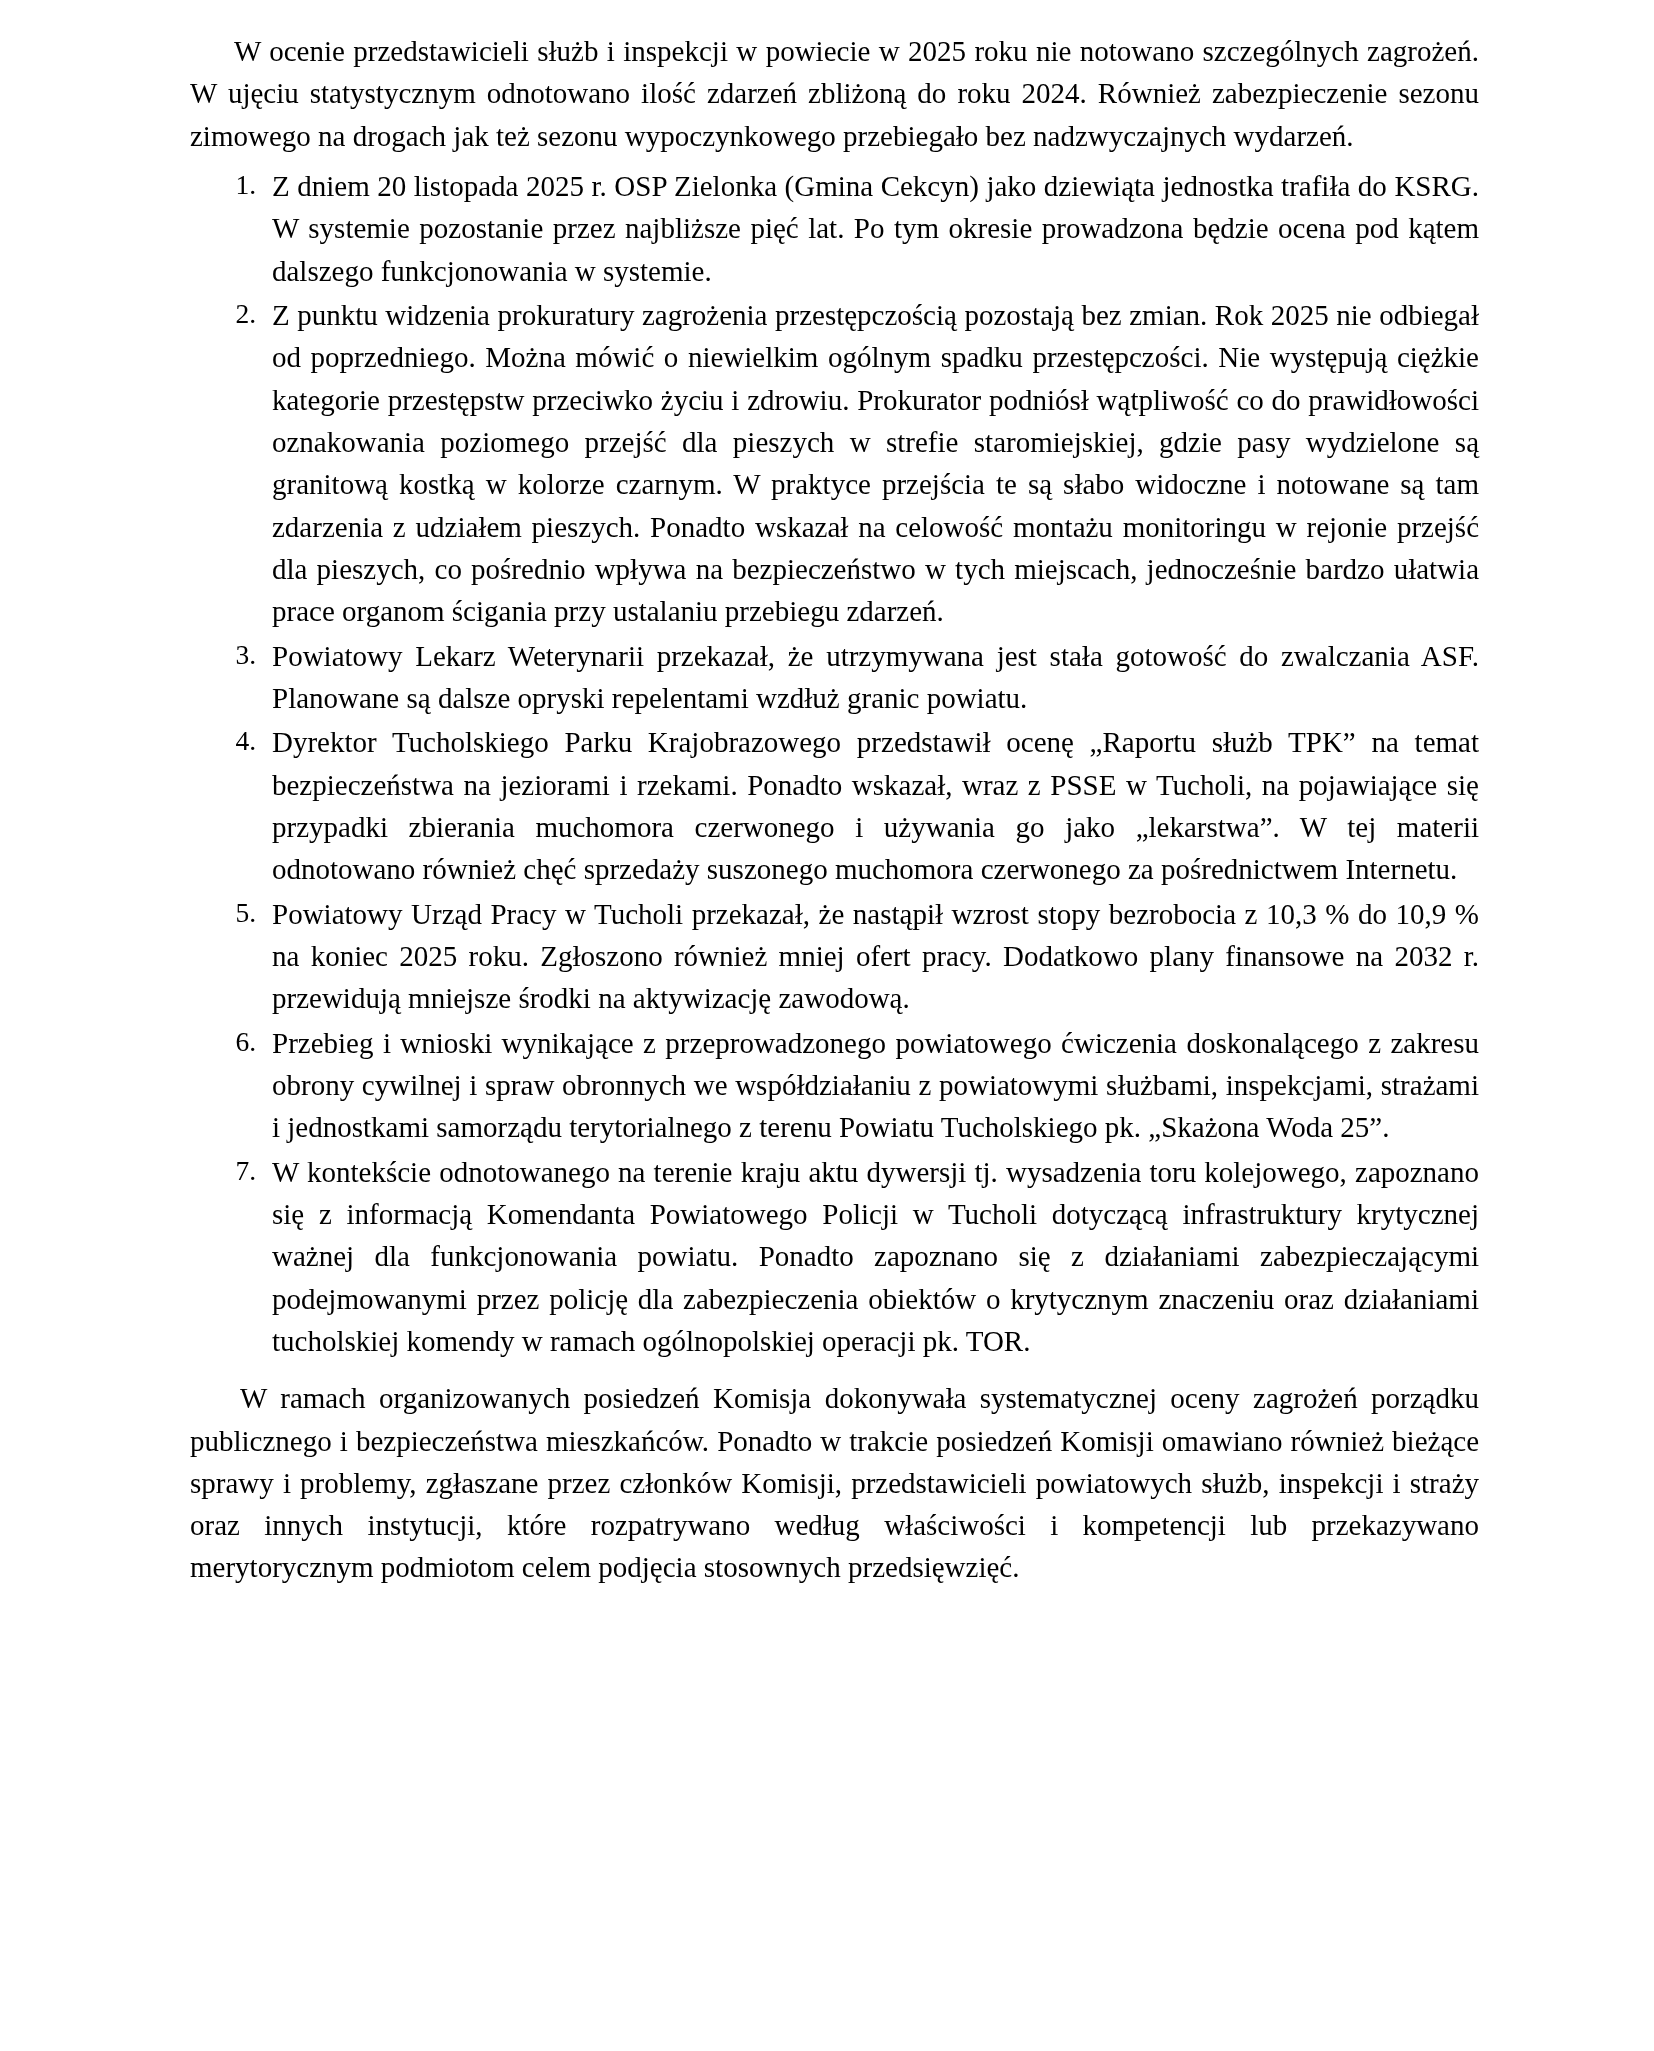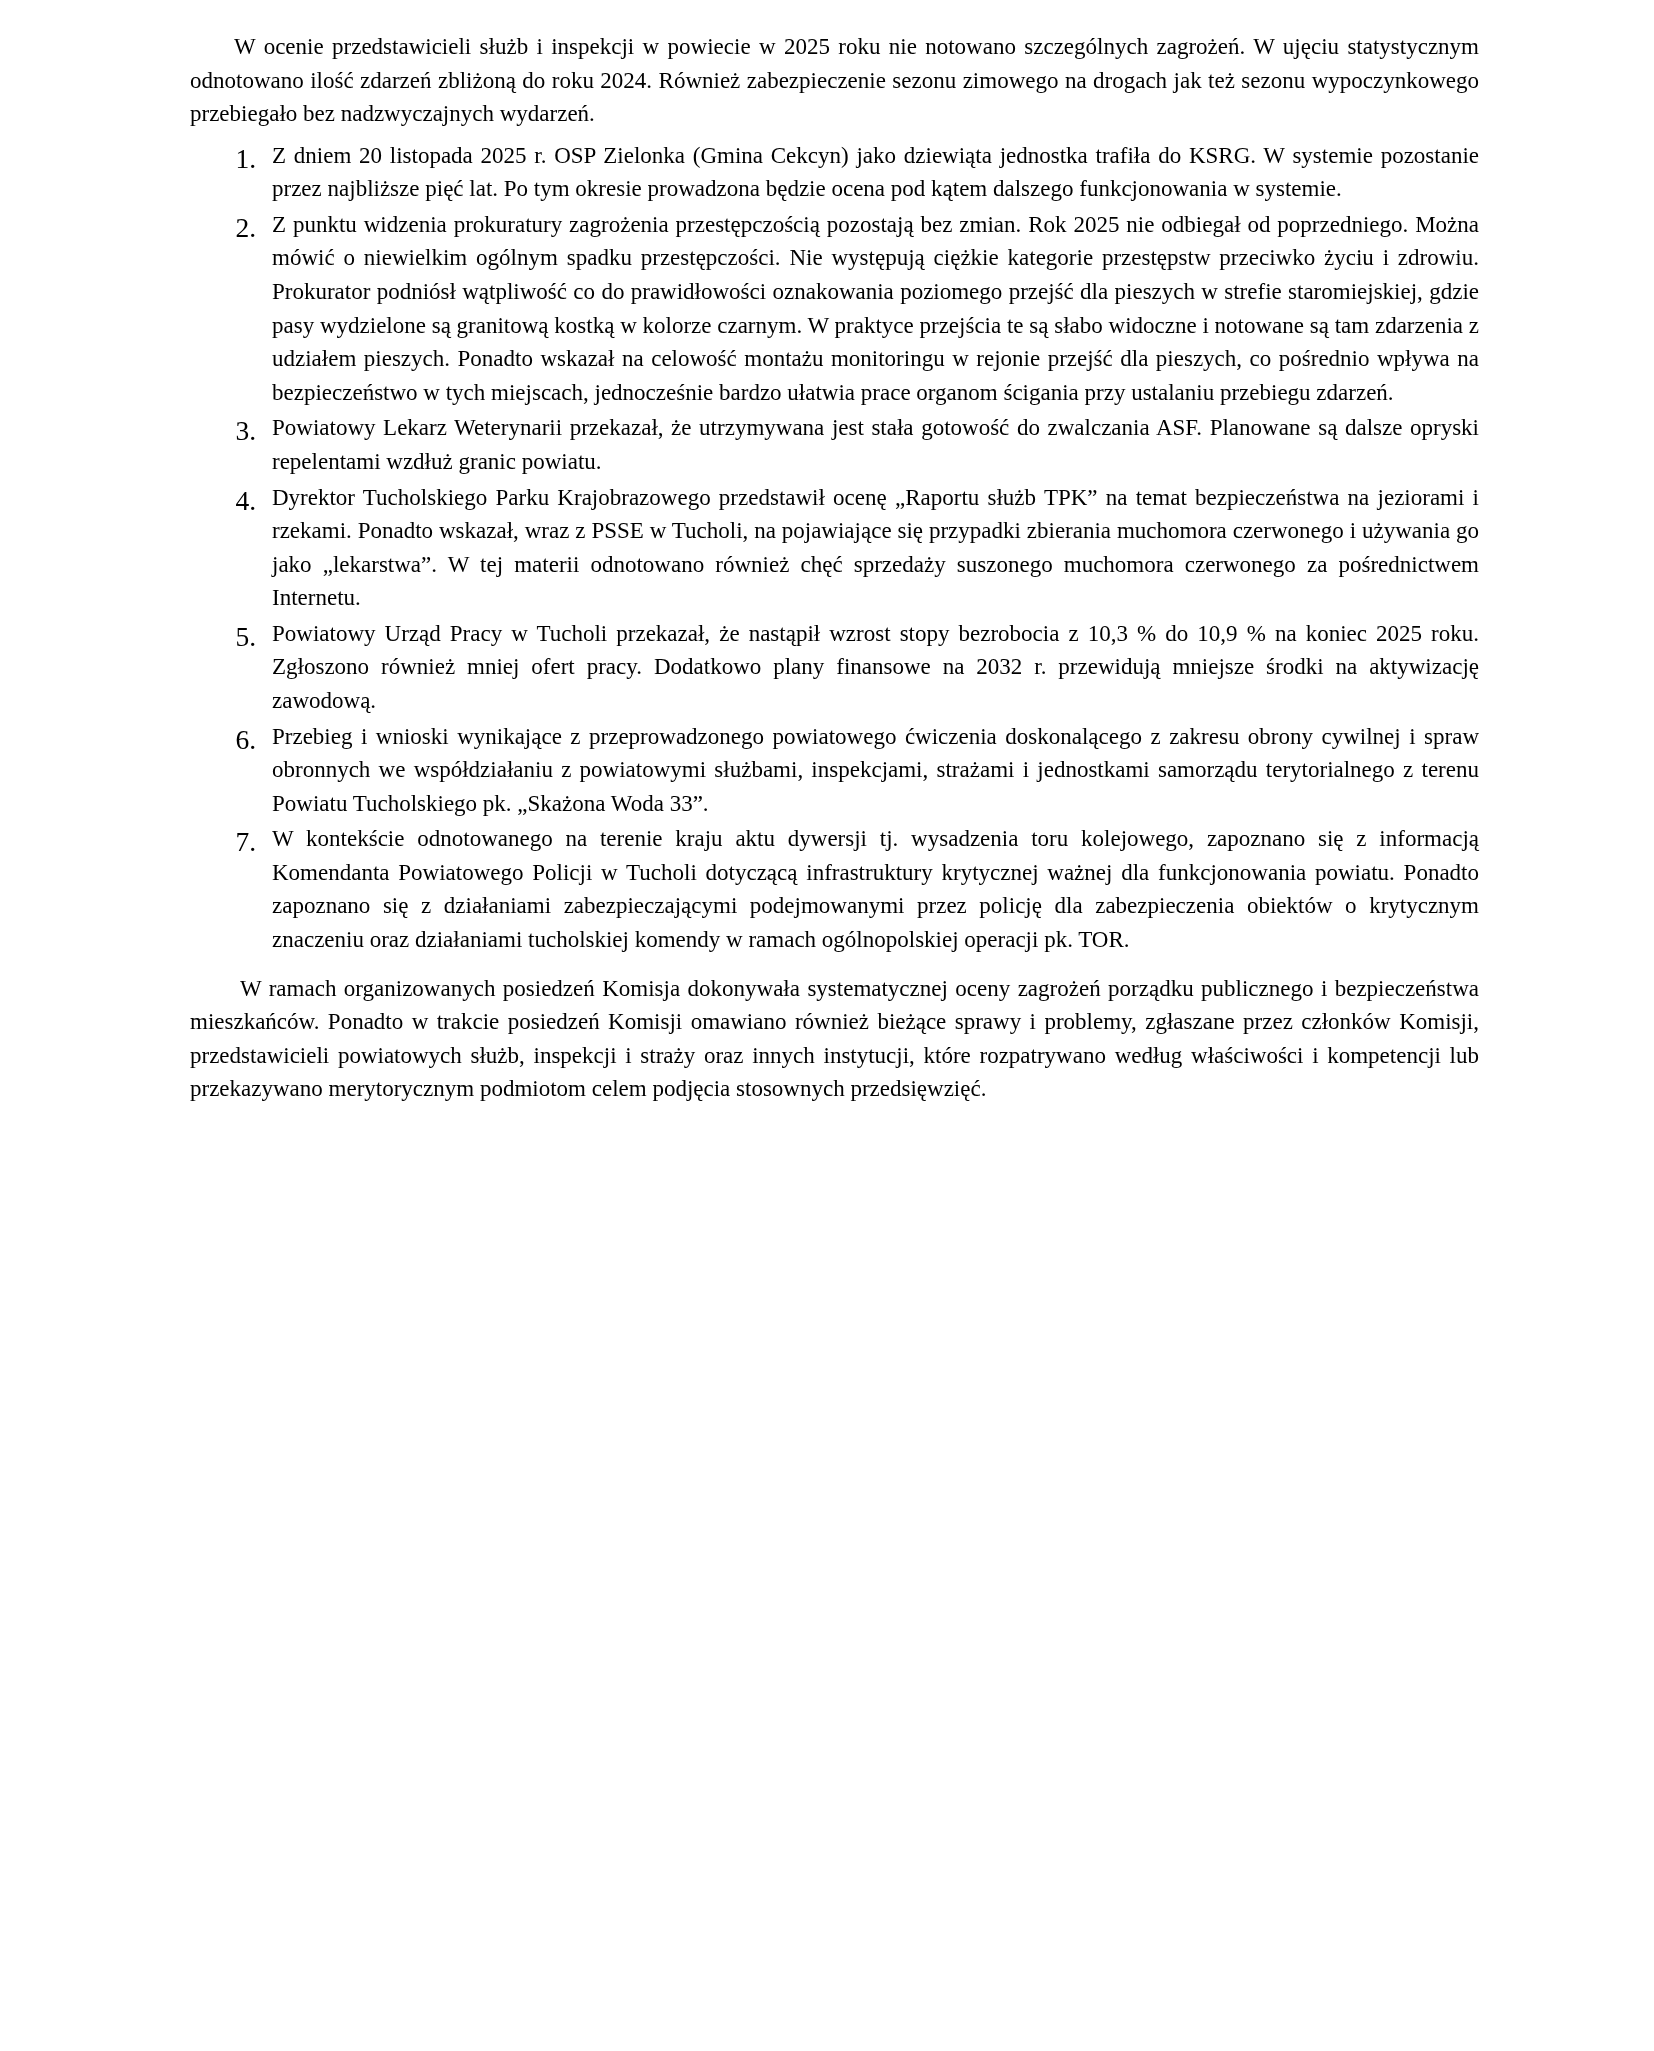--- a/index.html
+++ b/index.html
@@ -11,21 +11,21 @@
     width: 1654px;
     height: 2051px;
     background: #ffffff;
     position: relative;
     box-sizing: border-box;
     padding: 30px 175px 0 190px;
     font-family: "Liberation Serif", serif;
     color: #000000;
   }
   .doc-body {
-    font-size: 23px;
+    font-size: 29px;
     line-height: 1.46;
     text-align: justify;
   }
   p.para {
     margin: 0 0 0 0;
     text-indent: 44px;
     text-align: justify;
   }
   p.para + p.para {
     margin-top: 10px;
@@ -65,21 +65,21 @@
   <div class="doc-body">
 
     <p class="para">W ocenie przedstawicieli służb i inspekcji w powiecie w 2025 roku nie notowano szczególnych zagrożeń. W ujęciu statystycznym odnotowano ilość zdarzeń zbliżoną do roku 2024. Również zabezpieczenie sezonu zimowego na drogach jak też sezonu wypoczynkowego przebiegało bez nadzwyczajnych wydarzeń.</p>
 
     <ol class="numbered">
       <li>Z dniem 20 listopada 2025 r. OSP Zielonka (Gmina Cekcyn) jako dziewiąta jednostka trafiła do KSRG. W systemie pozostanie przez najbliższe pięć lat. Po tym okresie prowadzona będzie ocena pod kątem dalszego funkcjonowania w systemie.</li>
       <li>Z punktu widzenia prokuratury zagrożenia przestępczością pozostają bez zmian. Rok 2025 nie odbiegał od poprzedniego. Można mówić o niewielkim ogólnym spadku przestępczości. Nie występują ciężkie kategorie przestępstw przeciwko życiu i zdrowiu. Prokurator podniósł wątpliwość co do prawidłowości oznakowania poziomego przejść dla pieszych w strefie staromiejskiej, gdzie pasy wydzielone są granitową kostką w kolorze czarnym. W praktyce przejścia te są słabo widoczne i notowane są tam zdarzenia z udziałem pieszych. Ponadto wskazał na celowość montażu monitoringu w rejonie przejść dla pieszych, co pośrednio wpływa na bezpieczeństwo w tych miejscach, jednocześnie bardzo ułatwia prace organom ścigania przy ustalaniu przebiegu zdarzeń.</li>
       <li>Powiatowy Lekarz Weterynarii przekazał, że utrzymywana jest stała gotowość do zwalczania ASF. Planowane są dalsze opryski repelentami wzdłuż granic powiatu.</li>
       <li>Dyrektor Tucholskiego Parku Krajobrazowego przedstawił ocenę „Raportu służb TPK” na temat bezpieczeństwa na jeziorami i rzekami. Ponadto wskazał, wraz z PSSE w Tucholi, na pojawiające się przypadki zbierania muchomora czerwonego i używania go jako „lekarstwa”. W tej materii odnotowano również chęć sprzedaży suszonego muchomora czerwonego za pośrednictwem Internetu.</li>
       <li>Powiatowy Urząd Pracy w Tucholi przekazał, że nastąpił wzrost stopy bezrobocia z 10,3 % do 10,9 % na koniec 2025 roku. Zgłoszono również mniej ofert pracy. Dodatkowo plany finansowe na 2032 r. przewidują mniejsze środki na aktywizację zawodową.</li>
-      <li>Przebieg i wnioski wynikające z przeprowadzonego powiatowego ćwiczenia doskonalącego z zakresu obrony cywilnej i spraw obronnych we współdziałaniu z powiatowymi służbami, inspekcjami, strażami i jednostkami samorządu terytorialnego z terenu Powiatu Tucholskiego pk. „Skażona Woda 33”.</li>
+      <li>Przebieg i wnioski wynikające z przeprowadzonego powiatowego ćwiczenia doskonalącego z zakresu obrony cywilnej i spraw obronnych we współdziałaniu z powiatowymi służbami, inspekcjami, strażami i jednostkami samorządu terytorialnego z terenu Powiatu Tucholskiego pk. „Skażona Woda 25”.</li>
       <li>W kontekście odnotowanego na terenie kraju aktu dywersji tj. wysadzenia toru kolejowego, zapoznano się z informacją Komendanta Powiatowego Policji w Tucholi dotyczącą infrastruktury krytycznej ważnej dla funkcjonowania powiatu. Ponadto zapoznano się z działaniami zabezpieczającymi podejmowanymi przez policję dla zabezpieczenia obiektów o krytycznym znaczeniu oraz działaniami tucholskiej komendy w ramach ogólnopolskiej operacji pk. TOR.</li>
     </ol>
 
     <div class="closing">
       <p class="para">W ramach organizowanych posiedzeń Komisja dokonywała systematycznej oceny zagrożeń porządku publicznego i bezpieczeństwa mieszkańców. Ponadto w trakcie posiedzeń Komisji omawiano również bieżące sprawy i problemy, zgłaszane przez członków Komisji, przedstawicieli powiatowych służb, inspekcji i straży oraz innych instytucji, które rozpatrywano według właściwości i kompetencji lub przekazywano merytorycznym podmiotom celem podjęcia stosownych przedsięwzięć.</p>
     </div>
 
   </div>
 </div>
 

